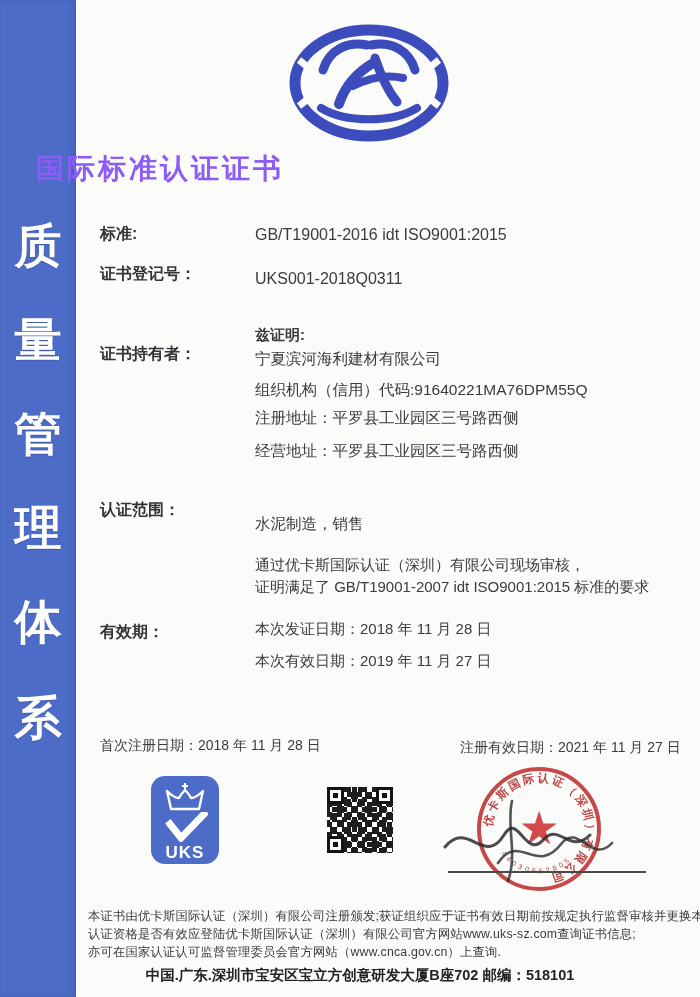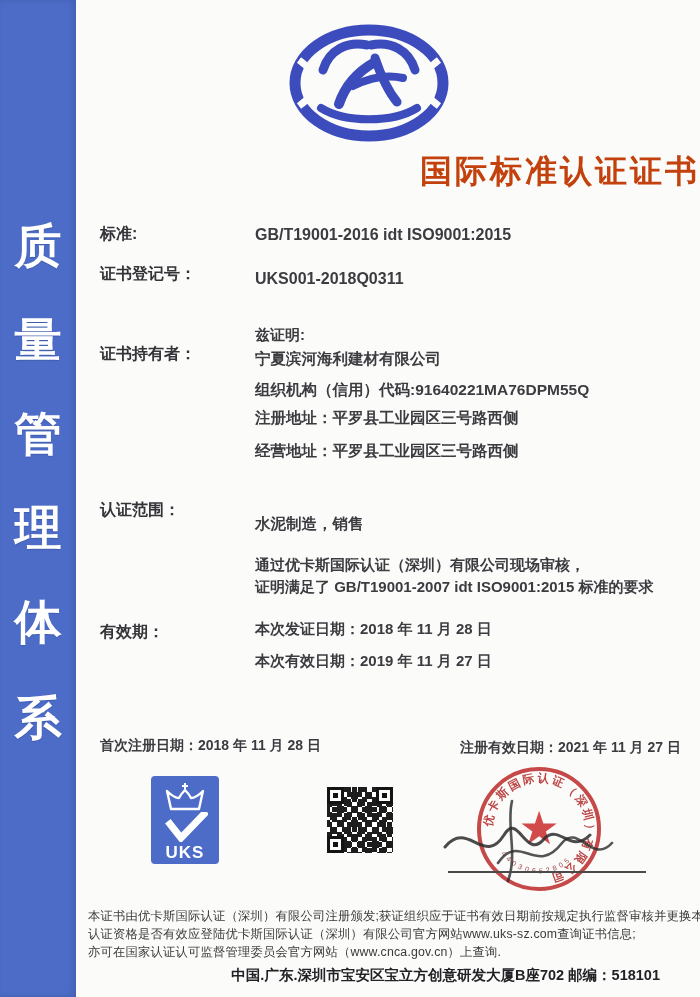--- a/index.html
+++ b/index.html
@@ -21,33 +21,33 @@
   .side-char {
     position:absolute; left:0; width:76px; text-align:center;
     color:#ffffff; font-weight:700; font-size:47px; line-height:1;
     text-shadow:0 1px 1px rgba(0,0,0,.15);
   }
 
   
   .logo { position:absolute; left:287px; top:24px; width:164px; height:118px; }
   .title {
     position:absolute; top:150px; left:36px; width:664px;
-    text-align:right; font-size:32px; font-weight:700;
-    letter-spacing:3px; color:#c2410c;
+    text-align:left; font-size:28px; font-weight:700;
+    letter-spacing:3px; color:#8b5cf6;
   }
 
   
   .lab { position:absolute; font-weight:700; font-size:16px; color:#333338; white-space:nowrap; }
-  .val { position:absolute; font-size:15.5px; color:#3b3b40; white-space:nowrap;font-weight:bold; }
+  .val { position:absolute; font-size:15.5px; color:#3b3b40; white-space:nowrap; }
   .val.bold { font-weight:700; font-size:15px;margin-top:12px; }
 
   
   .uks-badge {
     position:absolute; left:151px; top:776px; width:68px; height:88px;
-    background:#4c6cc8; border-radius:4px;
+    background:#4c6cc8; border-radius:14px;
     display:flex; flex-direction:column; align-items:center;
   }
   .uks-badge svg { display:block; }
   .uks-label {
     color:#fff; font-weight:700; font-size:17px; letter-spacing:1px; margin-top:1px;
   }
 
   
   .qr {
     position:absolute; left:327px; top:787px; width:66px; height:66px;
@@ -66,21 +66,21 @@
   .qr-finder.bl { left:0; bottom:0; }
 
   
   .seal { position:absolute; left:474px; top:764px; width:130px; height:130px; opacity:.92; }
   .signature { position:absolute; left:440px; top:785px; width:215px; height:105px; }
   .sign-line { position:absolute; left:448px; top:871px; width:198px; height:2px; background:#4a4a4a; }
 
   
   .foot-line { position:absolute; left:88px; font-size:12.3px; color:#3a3a3a; white-space:nowrap; letter-spacing:.2px; }
   .address {
-    position:absolute; left:60px; top:966px; width:600px; text-align:right;
+    position:absolute; left:60px; top:966px; width:600px; text-align:center;
     font-weight:700; font-size:14.5px; color:#222226; white-space:nowrap;
   }
 </style>
 </head>
 <body>
 
 <div class="sidebar">
   <div class="side-char" style="top:222px">质</div>
   <div class="side-char" style="top:316px">量</div>
   <div class="side-char" style="top:410px">管</div>

